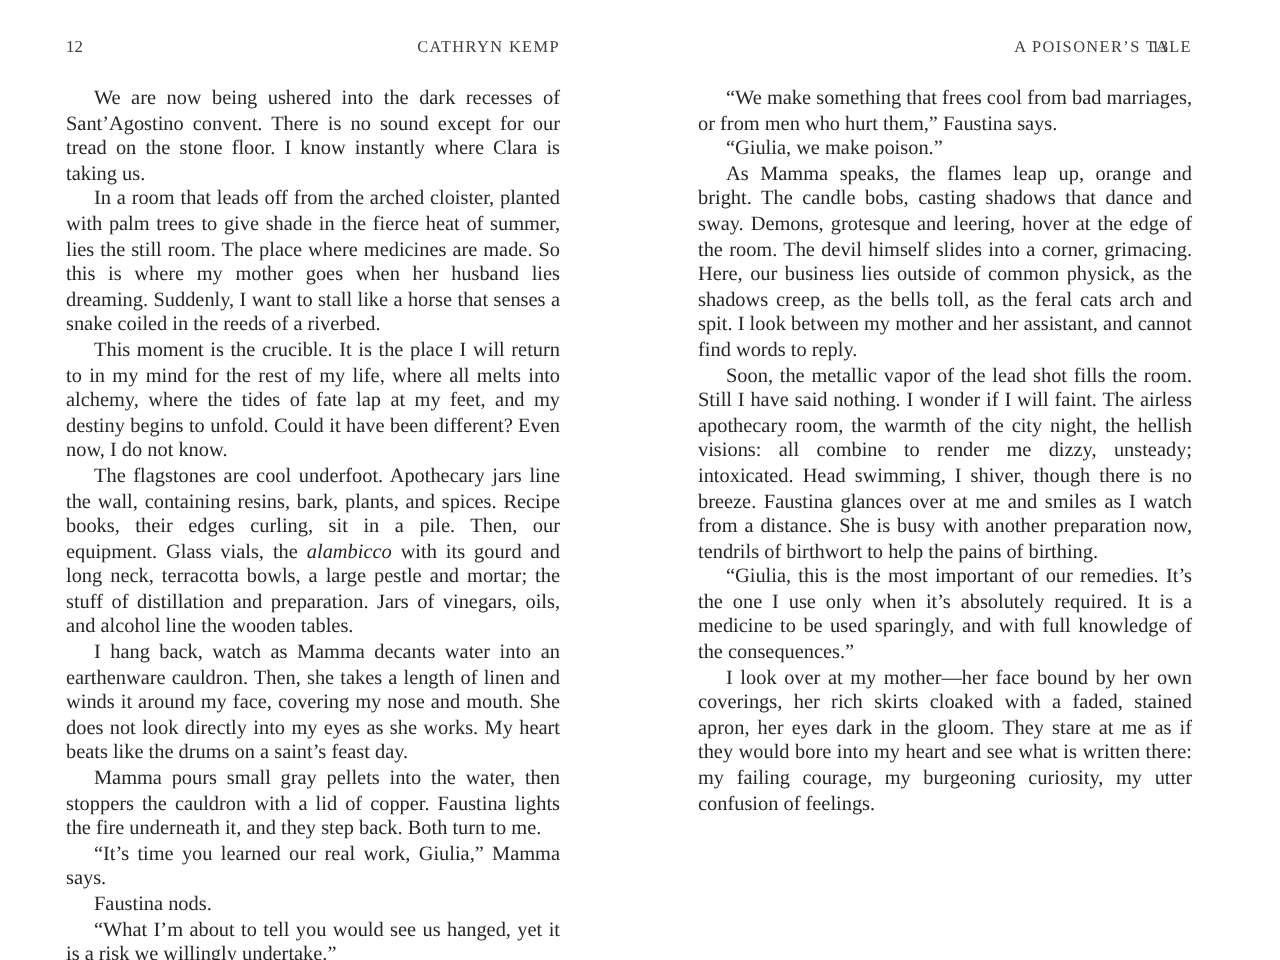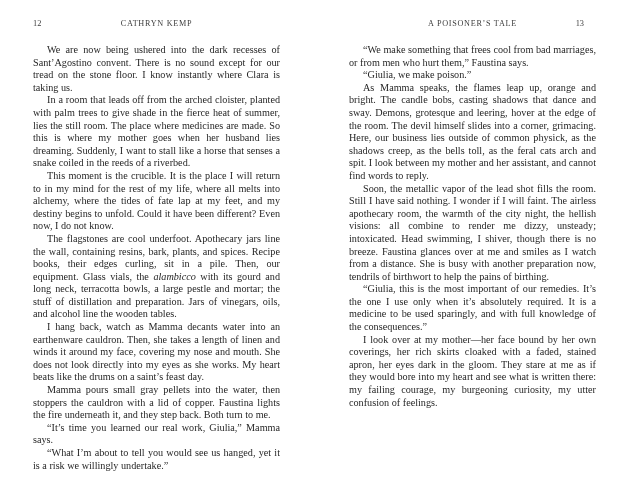--- a/index.html
+++ b/index.html
@@ -22,21 +22,21 @@
     width: 247px;
     height: 480px;
   }
   .page.left  { left: 33px;  }
   .page.right { left: 349px; }
   .running-head {
     position: absolute;
     top: 19px;
     left: 0;
     right: 0;
-    text-align: center;
+    text-align: right;
     font-size: 8.2px;
     letter-spacing: 0.7px;
     color: #3d3d3d;
     white-space: nowrap;
   }
   .page-num {
     position: absolute;
     top: 19px;
     font-size: 8.4px;
     color: #3d3d3d;
@@ -68,20 +68,21 @@
     <span class="page-num">12</span>
     <span class="running-head">CATHRYN KEMP</span>
     <div class="page-body">
         <p class="para"><span>We are now being ushered into the dark recesses of Sant’Agostino convent. There is no sound except for our tread on the stone floor. I know instantly where Clara is taking us.</span></p>
         <p class="para"><span>In a room that leads off from the arched cloister, planted with palm trees to give shade in the fierce heat of summer, lies the still room. The place where medicines are made. So this is where my mother goes when her husband lies dreaming. Suddenly, I want to stall like a horse that senses a snake coiled in the reeds of a riverbed.</span></p>
         <p class="para"><span>This moment is the crucible. It is the place I will return to in my mind for the rest of my life, where all melts into alchemy, where the tides of fate lap at my feet, and my destiny begins to unfold. Could it have been different? Even now, I do not know.</span></p>
         <p class="para"><span>The flagstones are cool underfoot. Apothecary jars line the wall, containing resins, bark, plants, and spices. Recipe books, their edges curling, sit in a pile. Then, our equipment. Glass vials, the </span><span class="italic">alambicco</span><span> with its gourd and long neck, terracotta bowls, a large pestle and mortar; the stuff of distillation and preparation. Jars of vinegars, oils, and alcohol line the wooden tables.</span></p>
         <p class="para"><span>I hang back, watch as Mamma decants water into an earthenware cauldron. Then, she takes a length of linen and winds it around my face, covering my nose and mouth. She does not look directly into my eyes as she works. My heart beats like the drums on a saint’s feast day.</span></p>
         <p class="para"><span>Mamma pours small gray pellets into the water, then stoppers the cauldron with a lid of copper. Faustina lights the fire underneath it, and they step back. Both turn to me.</span></p>
         <p class="para"><span>“It’s time you learned our real work, Giulia,” Mamma says.</span></p>
+        <p class="para"><span>Faustina nods.</span></p>
         <p class="para"><span>“What I’m about to tell you would see us hanged, yet it is a risk we willingly undertake.”</span></p>
       </div>
   </div>
 
   <div class="page right">
     <span class="running-head">A POISONER’S TALE</span>
     <span class="page-num">13</span>
     <div class="page-body">
         <p class="para"><span>“We make something that frees cool from bad marriages, or from men who hurt them,” Faustina says.</span></p>
         <p class="para"><span>“Giulia, we make poison.”</span></p>

